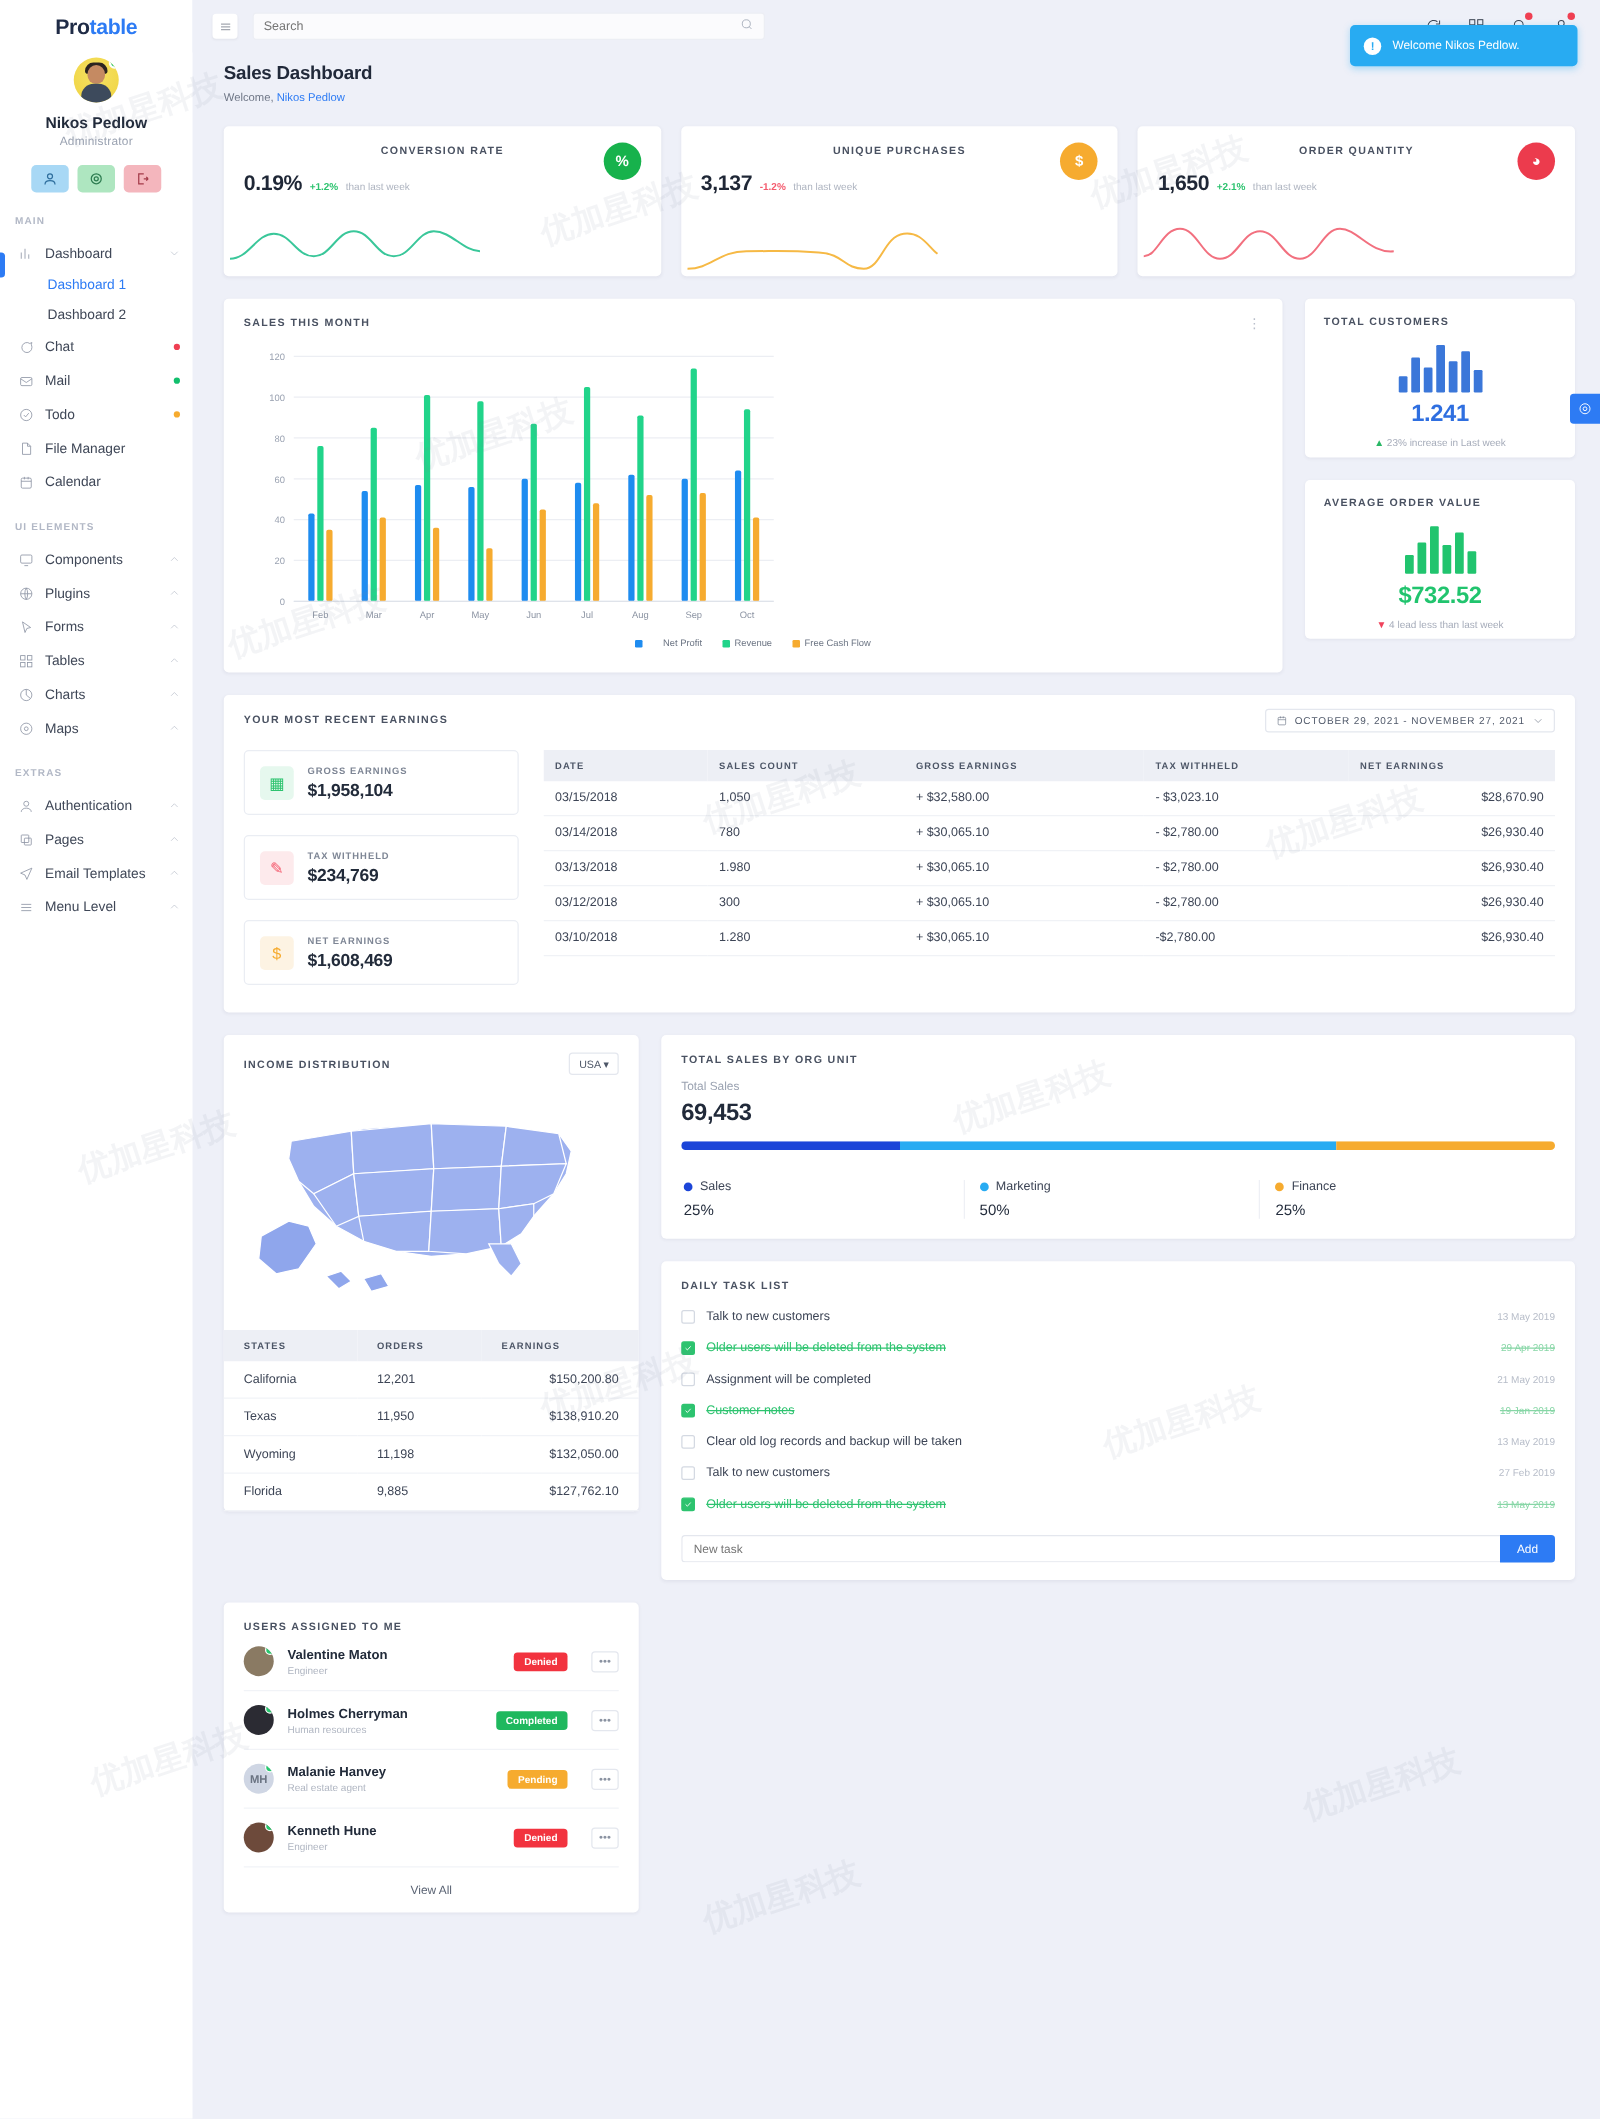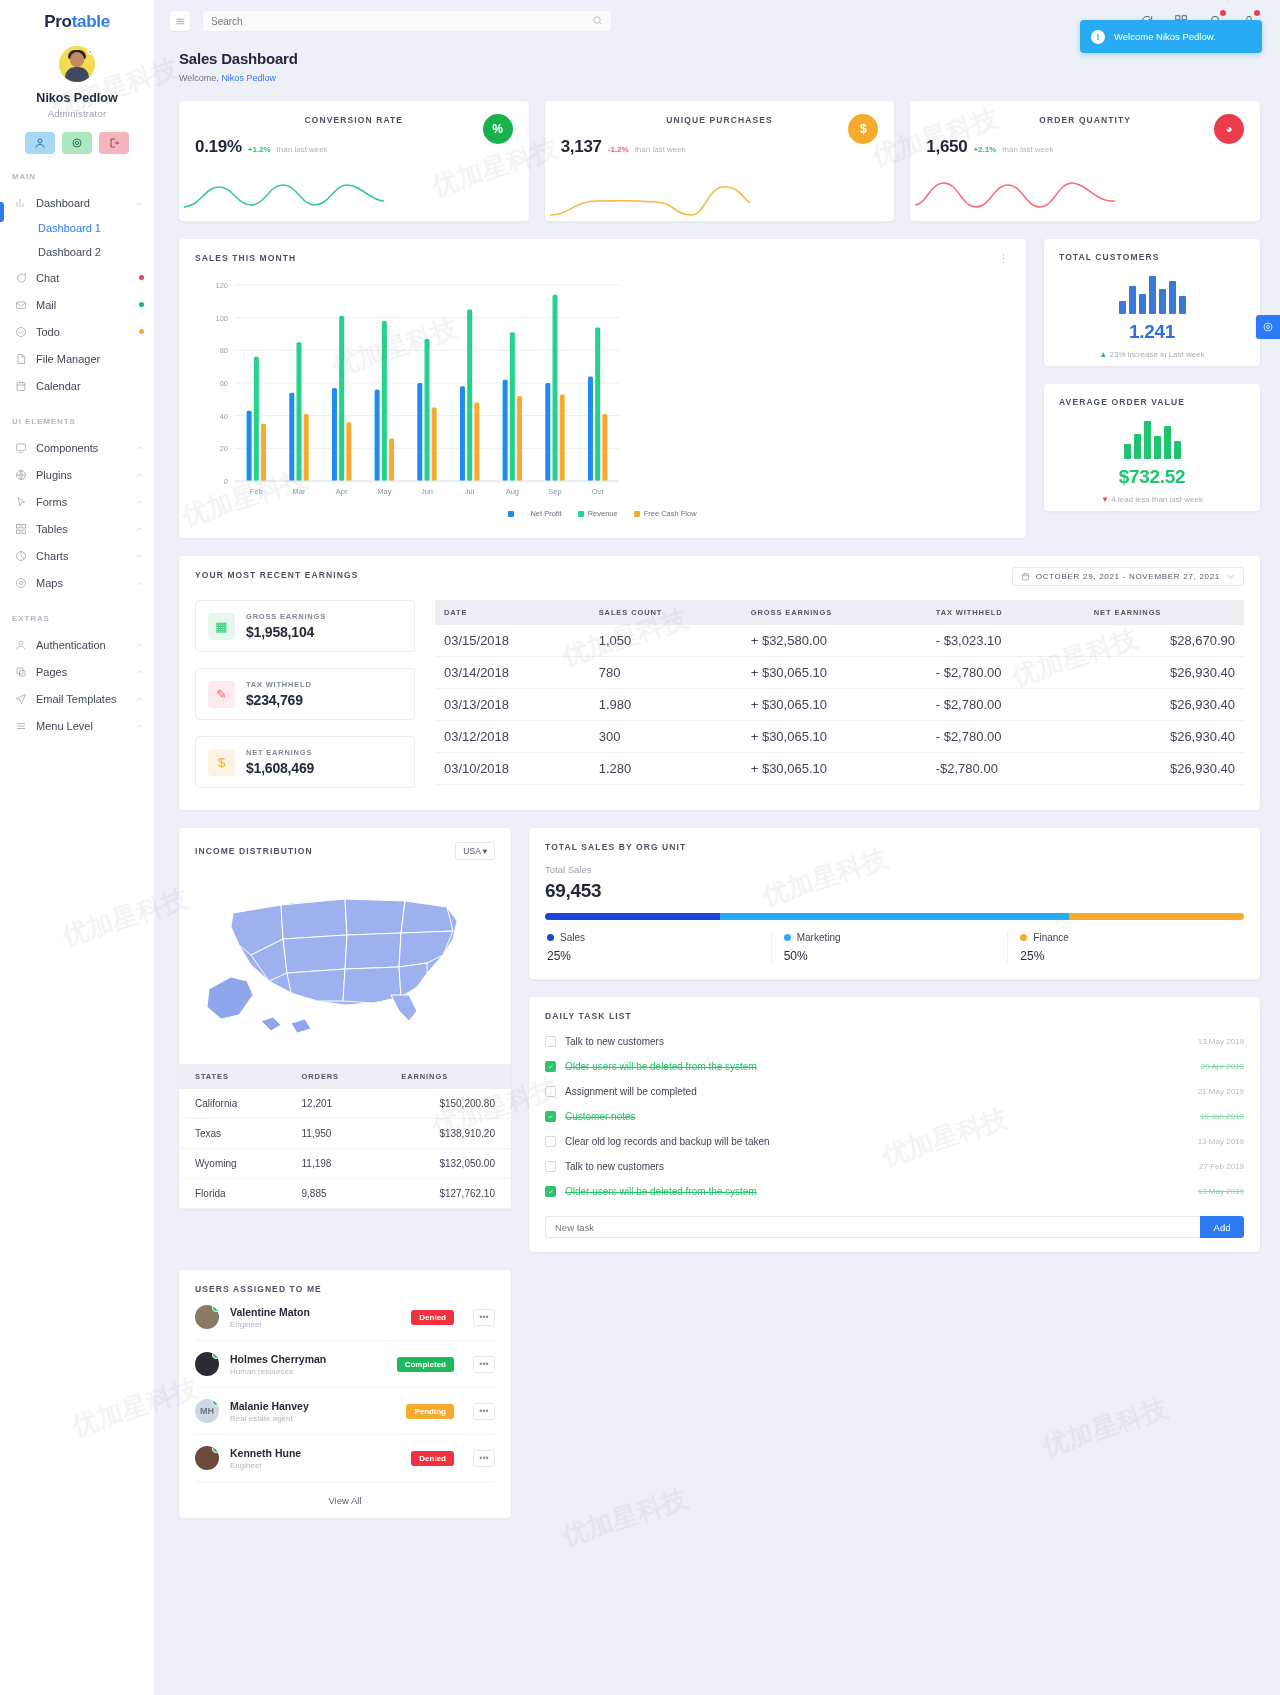--- a/index.html
+++ b/index.html
@@ -131,41 +131,41 @@
   .earn-left { width:220px; flex:0 0 220px; display:flex; flex-direction:column; gap:16px;}
   .earn-box { border:1px solid #eaedf3; border-radius:4px; height:52px; display:flex; align-items:center; gap:11px; padding: 0 12px;}
   .earn-ic { width:27px; height:27px; border-radius:4px; display:flex; align-items:center; justify-content:center; font-size:13px;}
   .earn-lbl { font-size:7.5px; letter-spacing:.8px; color:#7e8695; font-weight:600;}
   .earn-val { font-size:14px; color:#222b3a; font-weight:600; margin-top:3px; letter-spacing:-.2px;}
   table.etbl { width:100%; border-collapse:collapse; }
   table.etbl th {
     background:#edeff5; font-size:7.5px; letter-spacing:.9px; color:#4d5667; font-weight:600;
     text-align:left; padding: 8px 9px;
   }
-  table.etbl td { font-size:13px; color:#3d4556; padding: 8px 9px; border-bottom:1px solid #f0f2f6; }
+  table.etbl td { font-size:10px; color:#3d4556; padding: 8px 9px; border-bottom:1px solid #f0f2f6; }
   td.pos { color:#2dc36f; } td.neg { color:#f45a6d; }
   th.r, td.r { text-align:right; }
 
   
   .row3 { display:flex; gap:18px; margin-top:18px; align-items:flex-start;}
   .income-card { width:332px; flex:0 0 332px; padding: 14px 0 0; position:relative;}
   .income-hd { padding: 0 16px; display:flex; align-items:center; }
   .usa-btn { margin-left:auto; border:1px solid #e4e7ee; border-radius:3px; font-size:8.5px; color:#4d5667; padding: 3px 7px; cursor:pointer;}
   .map-wrap { height:200px; display:flex; align-items:center; justify-content:center; margin-top:4px;}
   table.stbl { width:100%; border-collapse:collapse; }
   table.stbl th { background:#edeff5; font-size:7.5px; letter-spacing:.9px; color:#4d5667; font-weight:600; text-align:left; padding: 8px 16px;}
   table.stbl td { font-size:10px; color:#3d4556; padding: 9px 16px; border-bottom:1px solid #f1f3f7;}
   td.earn { color:#2dc36f; }
 
   .right3 { flex:1; display:flex; flex-direction:column; gap:18px; }
   .org-card { padding: 14px 16px 16px; }
   .org-sub { font-size:9.5px; color:#9aa2b1; margin-top:12px;}
   .org-val { font-size:19px; color:#212a3a; font-weight:600; margin-top:5px; letter-spacing:-.3px;}
   .org-bar { display:flex; height:7px; border-radius:4px; overflow:hidden; margin-top:11px;}
-  .org-legend { display:flex; margin-top:12px; }
+  .org-legend { display:flex; margin-top:24px; }
   .org-leg { flex:1; padding-left:2px; }
   .org-leg + .org-leg { border-left:1px solid #eef0f5; padding-left:12px;}
   .org-leg .ln { display:flex; align-items:center; gap:6px; font-size:10px; color:#3d4556;}
   .org-leg .pct { font-size:12px; color:#242d3d; margin-top:6px;}
   .cdot { width:7px; height:7px; border-radius:50%; }
 
   .task-card { padding: 14px 16px 14px; }
   .task { display:flex; align-items:center; gap:9px; padding: 7px 0; font-size:10px; color:#3d4556;}
   .cb { width:11px; height:11px; border-radius:2px; border:1px solid #d4d9e2; flex:0 0 11px; background:#fff; cursor:pointer;}
   .cb.on { background:#2dc36f; border-color:#2dc36f; display:flex; align-items:center; justify-content:center;}

